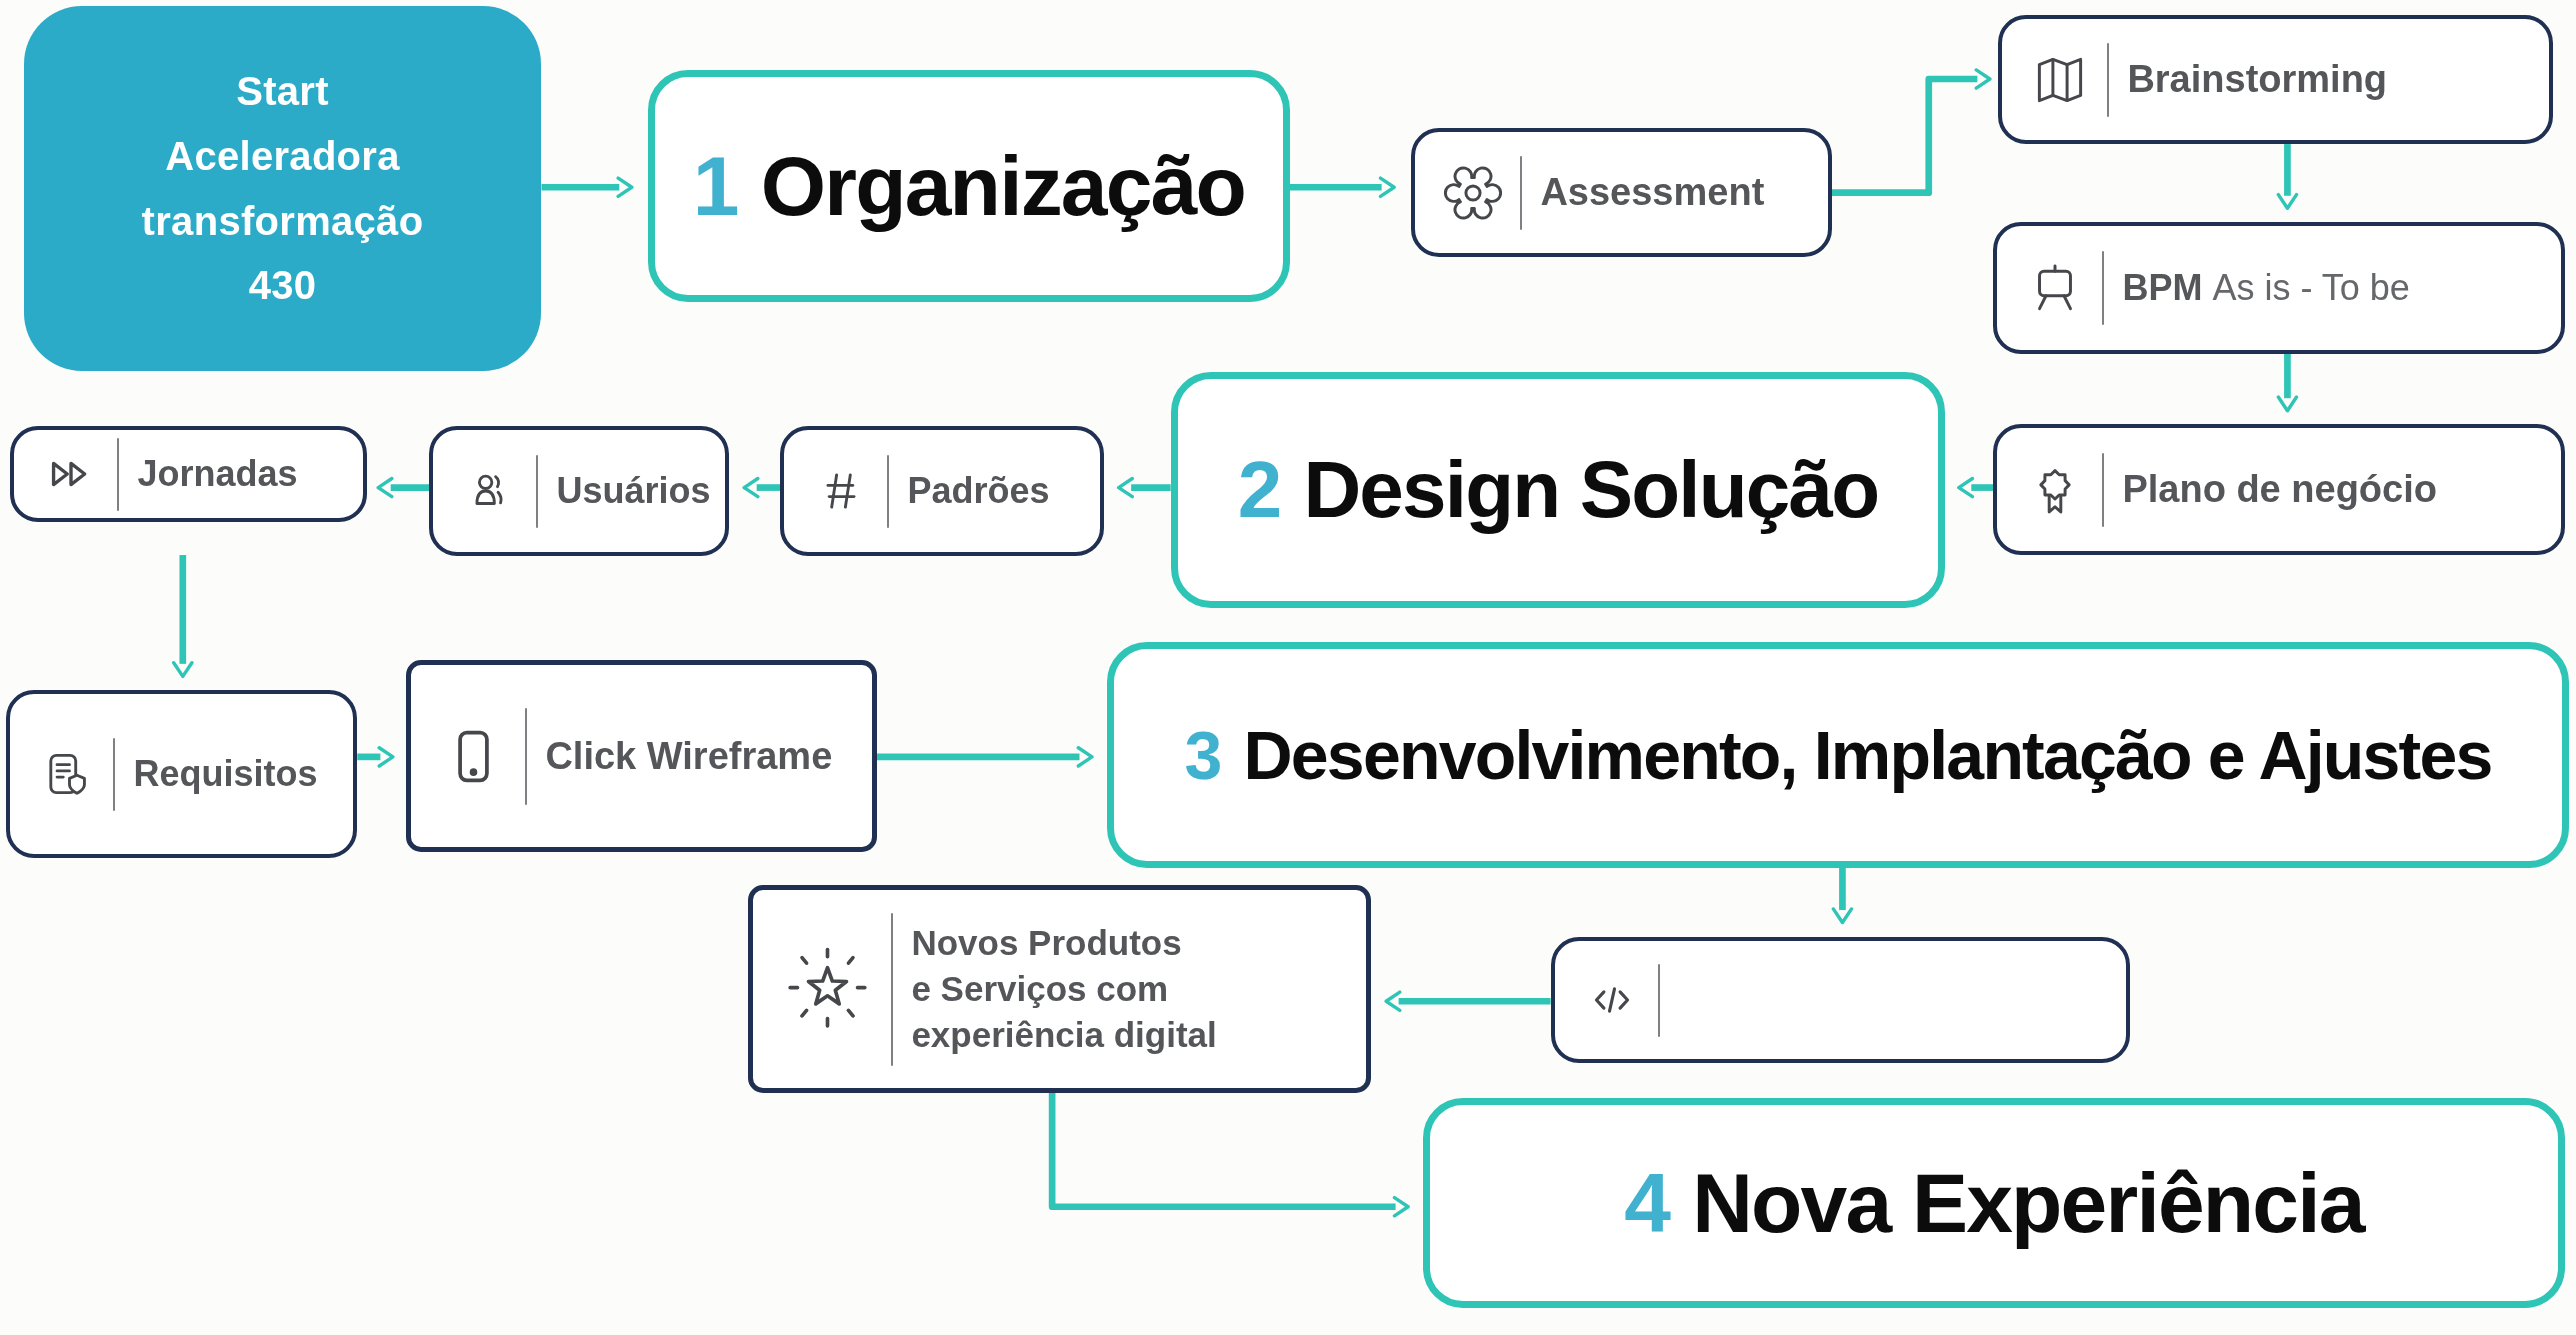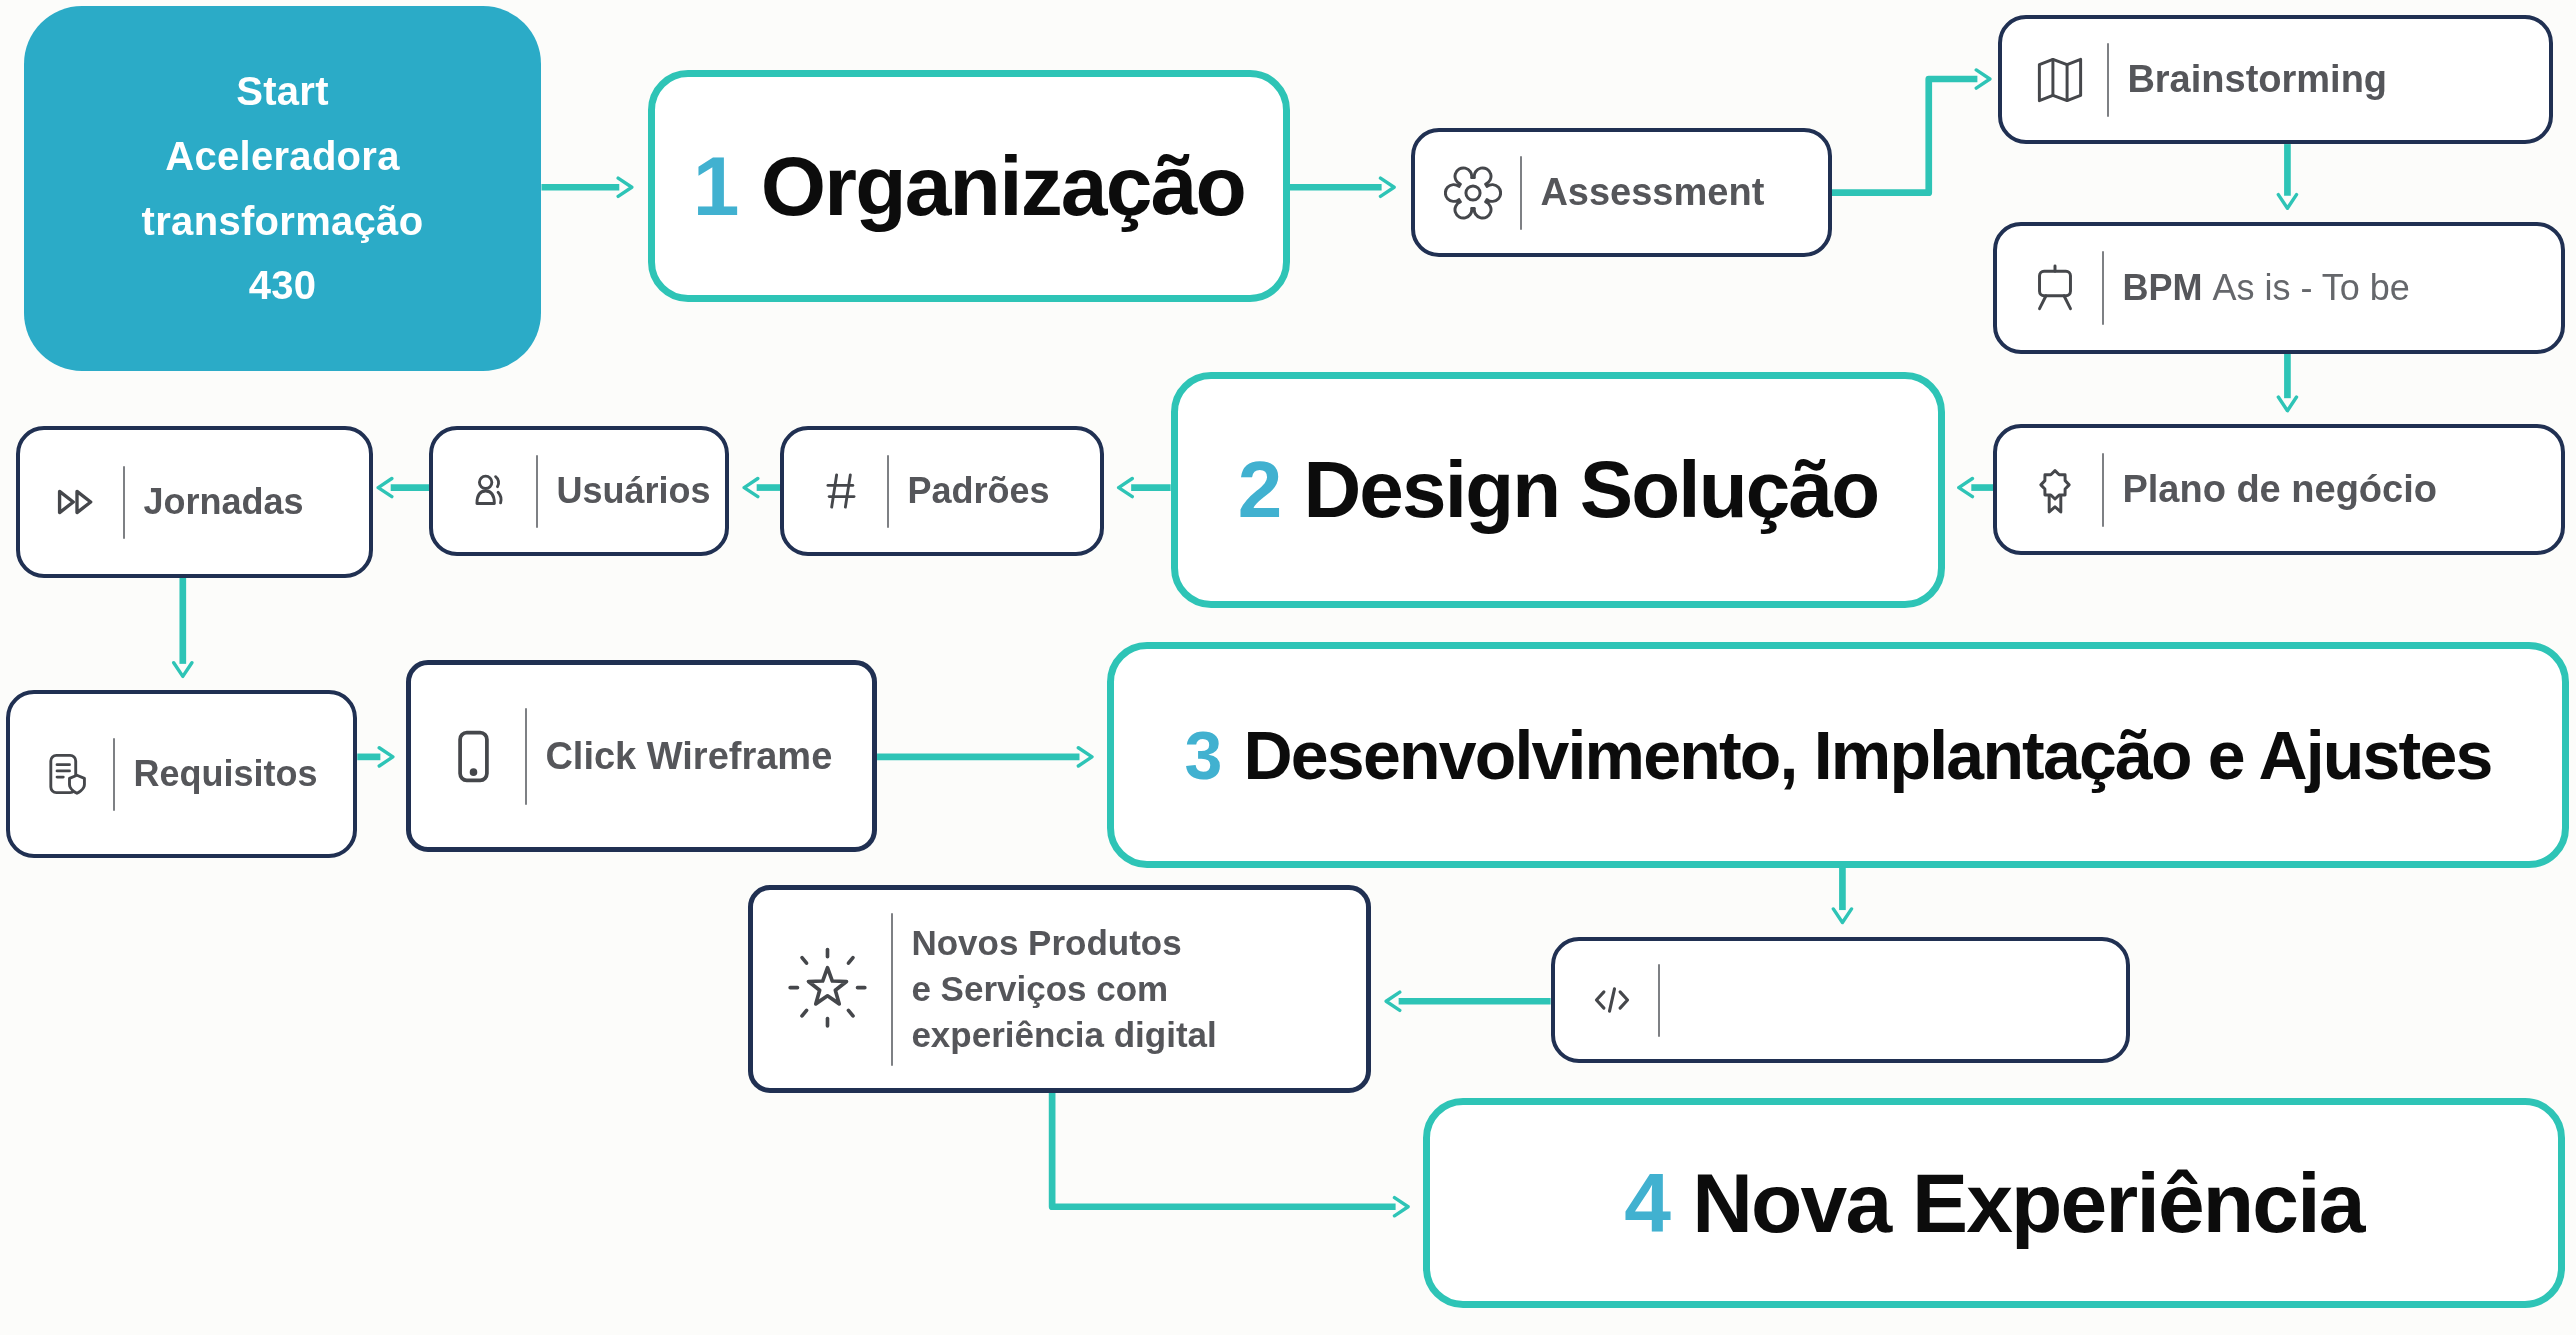--- a/index.html
+++ b/index.html
@@ -8,21 +8,21 @@
   svg.arrows{position:absolute;left:0;top:0;z-index:1;}
   .box{position:absolute;z-index:2;background:#ffffff;box-sizing:border-box;
        display:flex;align-items:center;}
   .start{background:#2BABC7;border:none;border-radius:58px;justify-content:center;
          flex-direction:column;color:#ffffff;font-weight:bold;
          font-size:40px;line-height:1.62;letter-spacing:0.3px;}
   .stage{border:7.3px solid #2EC4B6;border-radius:40px;justify-content:center;gap:23px;}
   .stage .num{color:#41B1D0;font-weight:bold;letter-spacing:-1.8px;}
   .stage .lbl{color:#0c0c0c;font-weight:bold;letter-spacing:-1.8px;white-space:nowrap;}
   .node{border:4.9px solid #203052;border-radius:28px;padding-left:29px;gap:18px;}
-  .node.big{border-width:5.5px;border-radius:22px;}
+  .node.big{border-width:5.5px;border-radius:15px;}
   .icon-wrap{flex:0 0 auto;display:flex;align-items:center;justify-content:center;}
   .icon-wrap svg{stroke:#45474b;fill:none;stroke-width:4.6;stroke-linecap:round;stroke-linejoin:round;}
   .vdiv{flex:0 0 auto;width:2.4px;background:#7e8084;border-radius:1.2px;}
   .nlabel{color:#55565A;font-weight:bold;font-size:36px;white-space:nowrap;}
   .nlabel .reg{font-weight:normal;color:#65676b;}
   .mlines{color:#55565A;font-weight:bold;font-size:35px;line-height:1.32;white-space:nowrap;}
 </style>
 </head>
 <body>
 
@@ -142,21 +142,21 @@
         <circle cx="-7" cy="-14" r="10"></circle>
         <path d="M-21,20 C-21,6 -15,0 -7,0 C1,0 7,6 7,20 Z"></path>
         <path d="M9,-23 A12 12 0 0 1 12,-7"></path>
         <path d="M13,2 A18 18 0 0 1 17,19"></path>
       </svg>
     </span>
     <span class="vdiv" style="height:73px;"></span>
     <span class="nlabel">Usuários</span>
   </div>
 
-  <div class="box node" style="left:16px;top:426px;width:357px;height:152px;">
+  <div class="box node" style="left:10px;top:426px;width:357px;height:96px;">
     <span class="icon-wrap">
       <svg width="56" height="56" viewBox="-45 -45 90 90" style="stroke-width:5.4">
         <path d="M-28,-17 L-6,0 L-28,17 Z"></path>
         <path d="M0,-17 L22,0 L0,17 Z"></path>
       </svg>
     </span>
     <span class="vdiv" style="height:73px;"></span>
     <span class="nlabel">Jornadas</span>
   </div>
 

